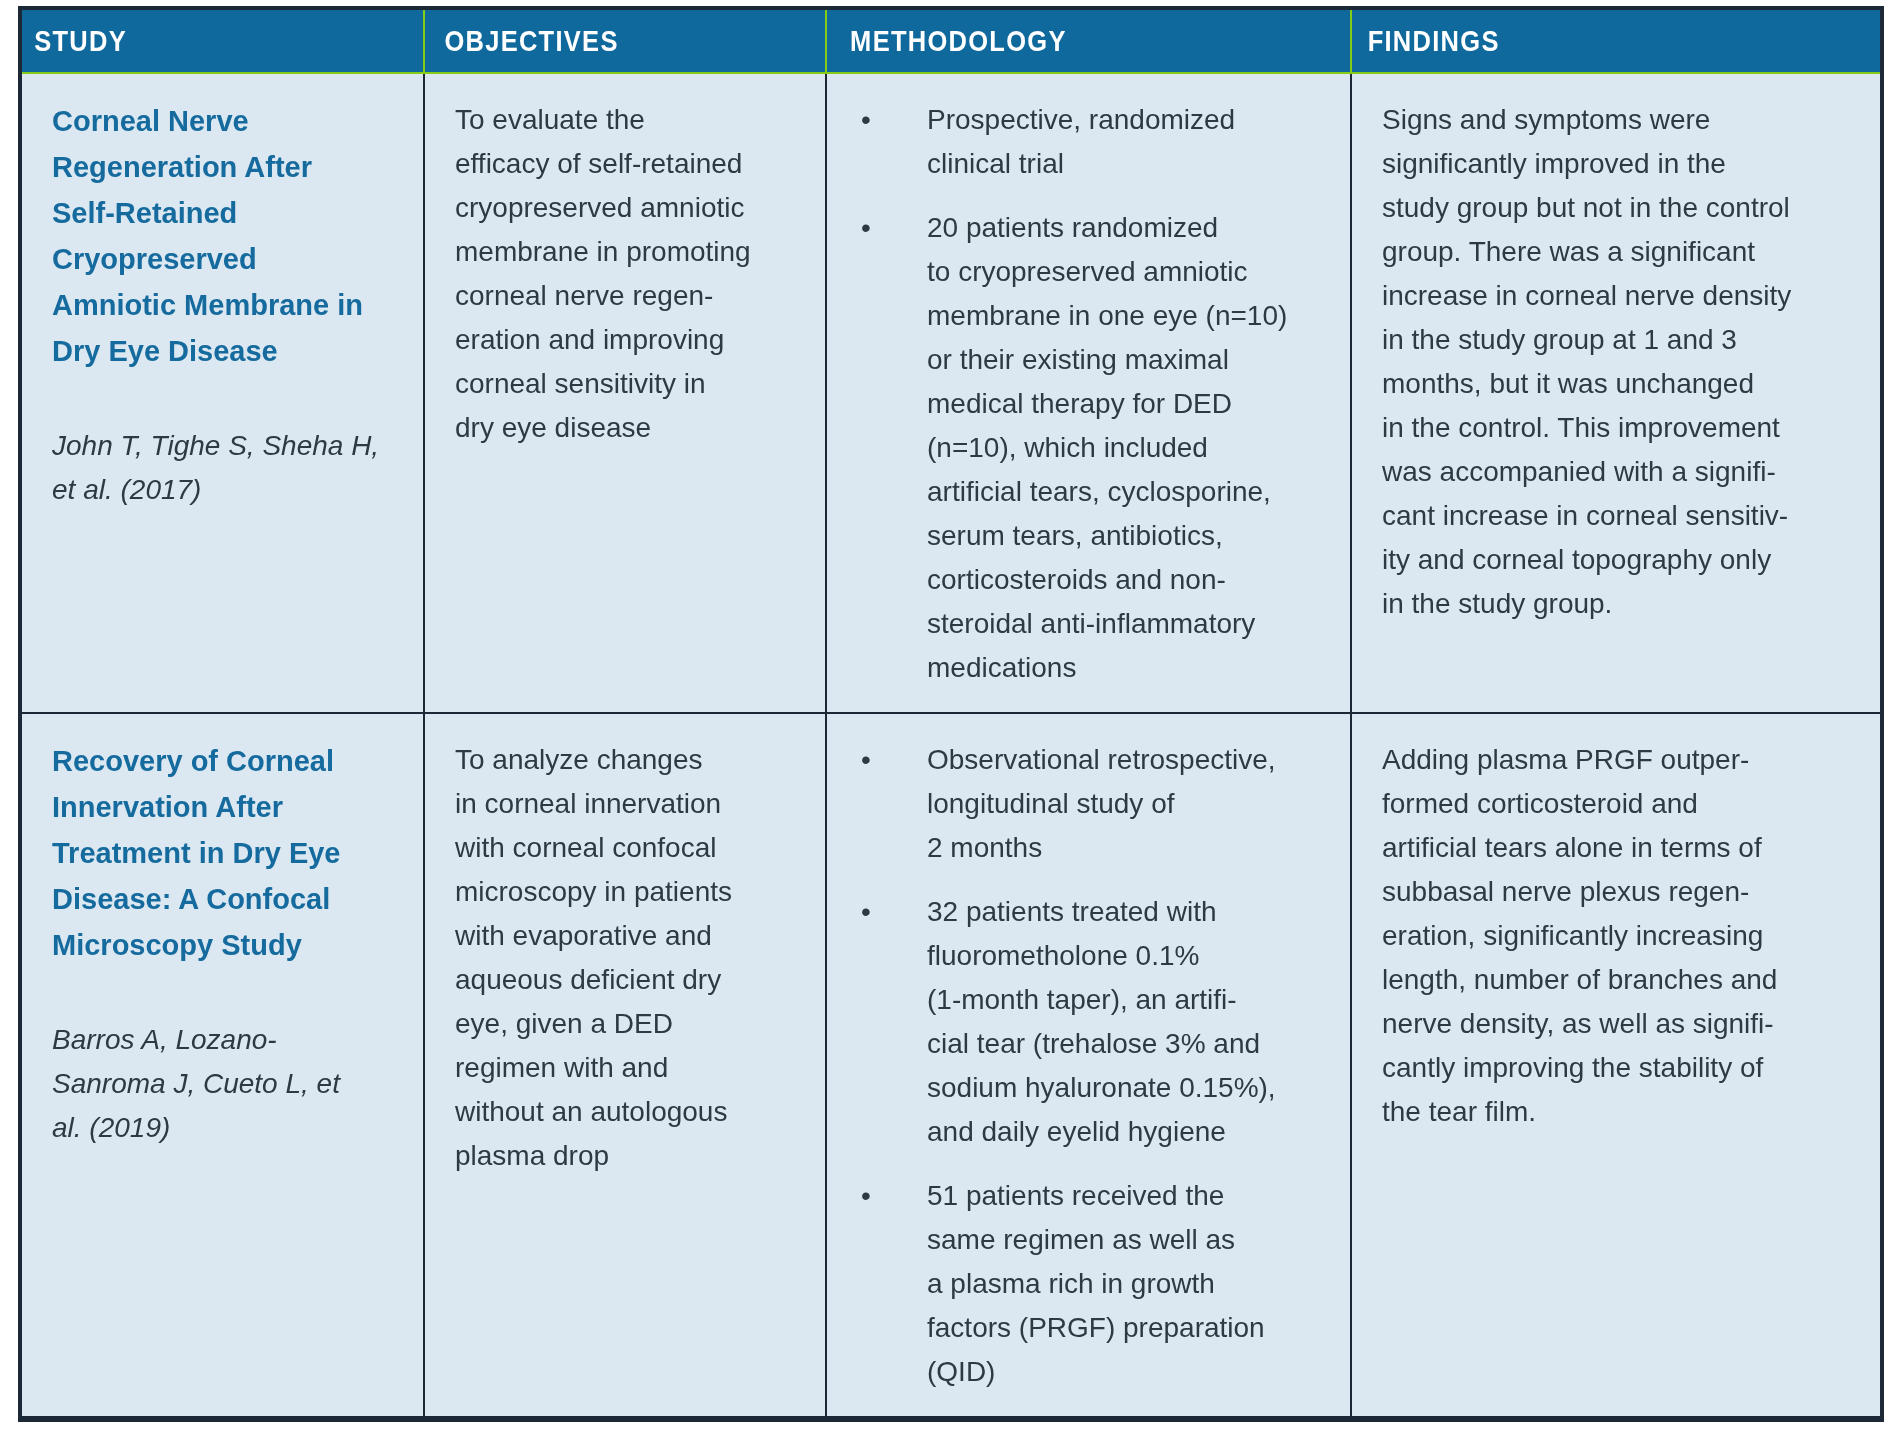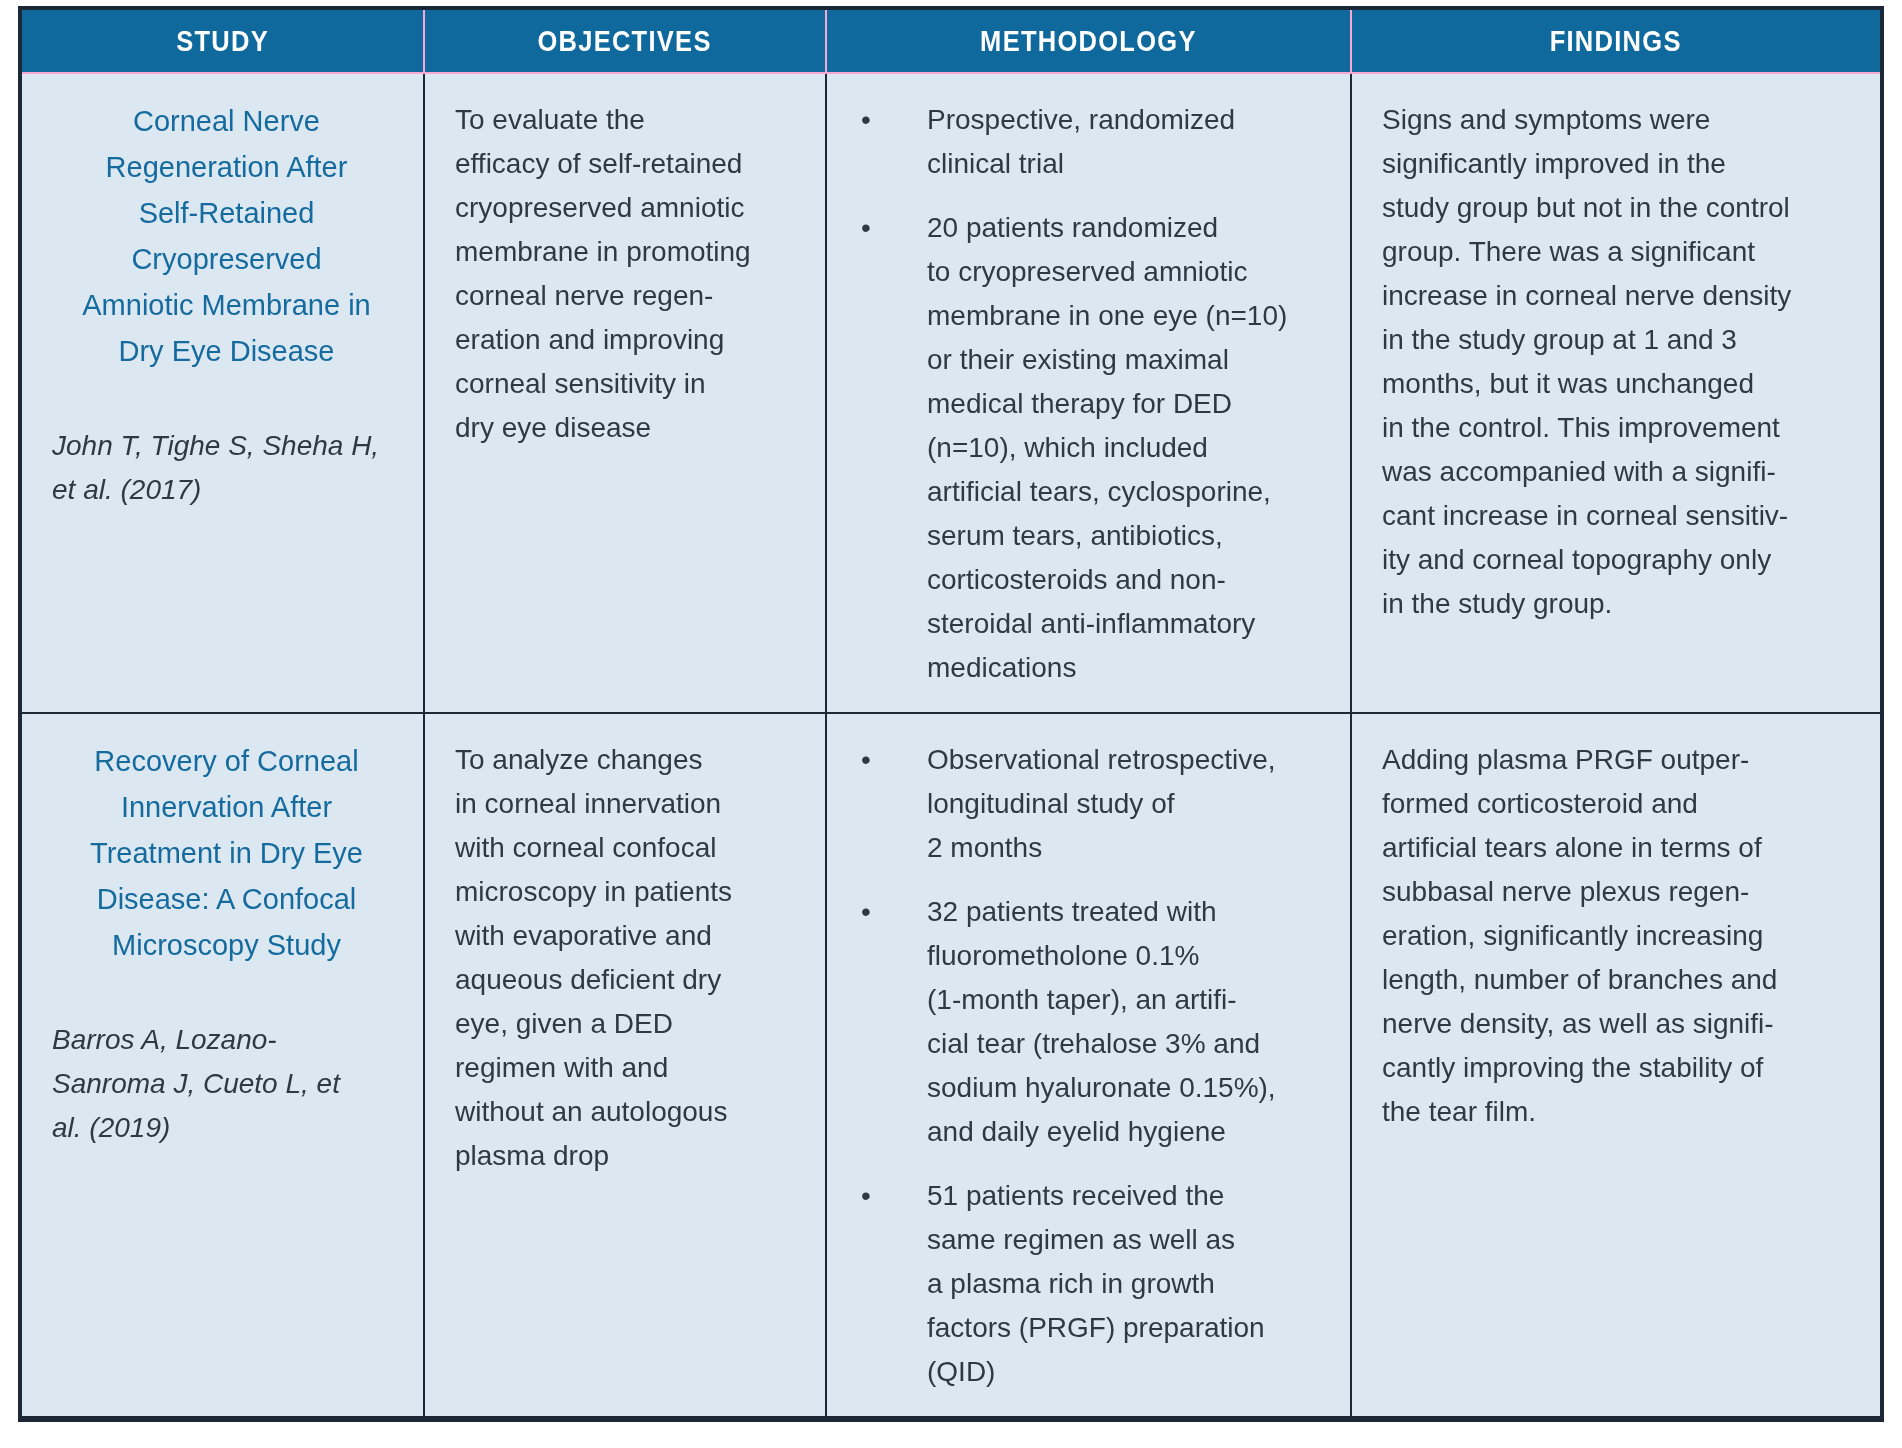--- a/index.html
+++ b/index.html
@@ -36,24 +36,24 @@
   
   table.study-table {
     border-collapse: collapse;
     table-layout: fixed;
     width: 1862px;
     border: 4px solid #1d2836;
     border-bottom-width: 6px;
   }
   th {
     background: #0f699c;
-    border: 2px solid #f9a8d4;
+    border: 2px solid #84cc16;
     padding: 14px 4px;
     height: 62px;
-    text-align: center;
+    text-align: left;
     vertical-align: middle;
   }
   .th-inner {
     display: inline-block;
     color: #ffffff;
     font-size: 30px;
     font-weight: 700;
     letter-spacing: 1.5px;
     transform: scaleX(0.85);
     transform-origin: center;
@@ -66,25 +66,24 @@
     padding: 24px 22px 22px 30px;
     color: #2e3944;
     font-size: 28px;
     line-height: 44px;
   }
   tr.row-1 td { height: 598px; }
   tr.row-2 td { height: 672px; }
   .pre { white-space: pre-line; }
   .study-title {
     color: #156a9e;
-    font-weight: 400;
+    font-weight: 700;
     font-size: 29px;
     line-height: 46px;
     white-space: pre-line;
-    text-align: center;
   }
   .study-authors {
     margin-top: 50px;
     font-style: italic;
     white-space: pre-line;
   }
   td.cell-methodology { padding-left: 0; padding-right: 14px; }
   .bullet-item {
     display: grid;
     grid-template-columns: 66px 1fr;

